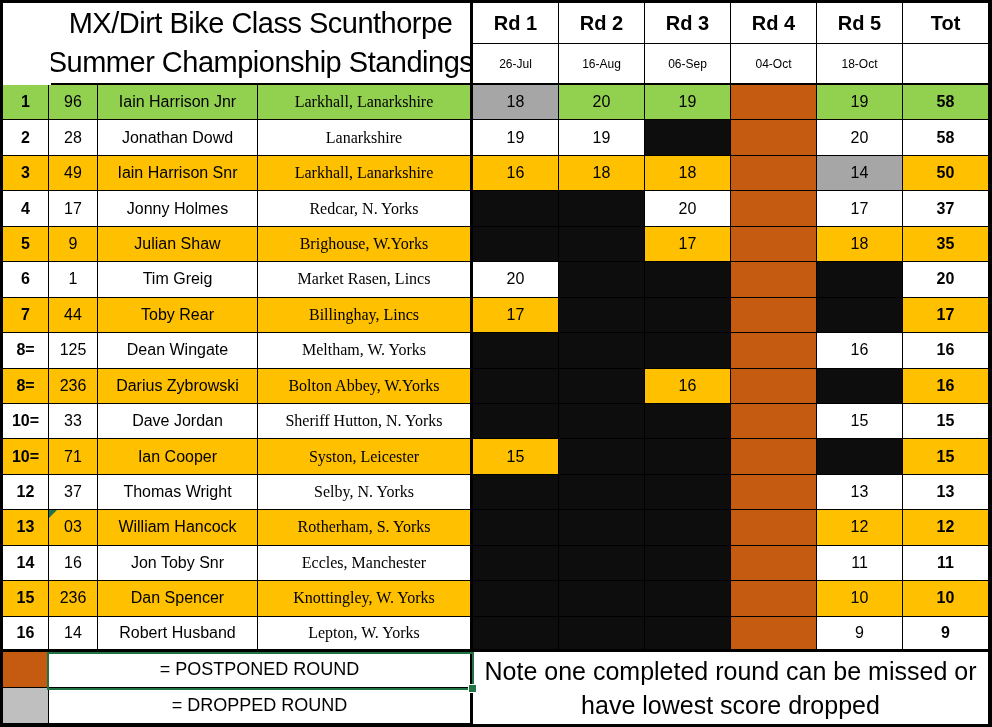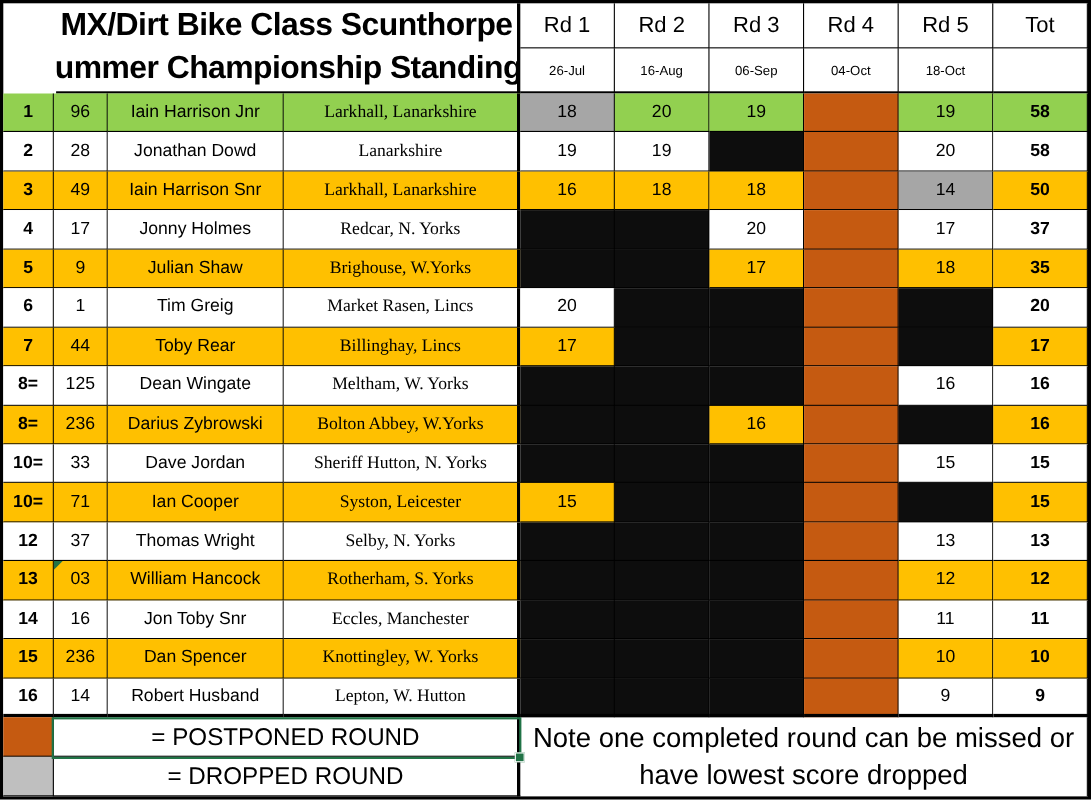--- a/index.html
+++ b/index.html
@@ -11,44 +11,44 @@
     grid-template-rows:41px 41px repeat(16,1fr) 36px 36px;
   }
   .cell{
     box-sizing:border-box;border-right:1px solid #000;border-bottom:1px solid #000;
     display:flex;align-items:center;justify-content:center;
     font-size:16px;overflow:hidden;white-space:nowrap;position:relative;
   }
   .title{
     grid-column:1/5;grid-row:1/3;border-right-width:3px;border-bottom-width:2px;
     display:flex;flex-direction:column;align-items:center;justify-content:center;
-    font-weight:bold;font-size:29px;line-height:39px;letter-spacing:-0.5px;margin-left:48px;
-  }
-  .hdr{font-weight:normal;font-size:20px;}
+    font-weight:normal;font-size:29px;line-height:39px;letter-spacing:-0.5px;margin-left:48px;
+  }
+  .hdr{font-weight:bold;font-size:20px;}
   .date{font-size:12px;border-bottom-width:2px;}
   .pos{font-weight:bold;}
   .loc{border-right-width:3px;font-family:Liberation Serif, serif;}
   .lastrow{border-bottom-width:3px;}
   .row{display:contents;}
   
   .row.t-white>.left{background:#fff;}
   .row.t-green>.left{background:#92D050;}
   .row.t-gold >.left{background:#FFC000;}
   
   .c-white {background:#fff;}
   .c-green {background:#92D050;}
   .c-gold  {background:#FFC000;}
   .c-gray  {background:#A6A6A6;}
   .c-black {background:#0D0D0D;}
   .c-orange{background:#C55A11;}
   .tot{font-weight:bold;}
   
   .swatch-orange{background:#C55A11;}
   .swatch-gray{background:#BFBFBF;}
-  .legend-text{grid-column:2/5;border-right-width:3px;font-size:22px;}
+  .legend-text{grid-column:2/5;border-right-width:3px;font-size:18px;}
   .note{
     grid-column:5/11;grid-row:19/21;
     display:flex;flex-direction:column;align-items:center;justify-content:center;
     font-size:25px;line-height:34px;border-bottom:none;
   }
   
   .selection{
     position:absolute;left:44px;top:649px;width:427px;height:38px;
     border:2px solid #217346;pointer-events:auto;z-index:5;box-sizing:border-box;
   }
@@ -263,21 +263,21 @@
     <div class="cell score c-black"></div>
     <div class="cell score c-black"></div>
     <div class="cell score c-orange"></div>
     <div class="cell score c-gold">10</div>
     <div class="cell score tot c-gold">10</div>
   </div>
   <div class="row t-white">
     <div class="cell left pos lastrow">16</div>
     <div class="cell left num lastrow">14</div>
     <div class="cell left lastrow">Robert Husband</div>
-    <div class="cell left loc lastrow">Lepton, W. Hutton</div>
+    <div class="cell left loc lastrow">Lepton, W. Yorks</div>
     <div class="cell score lastrow c-black"></div>
     <div class="cell score lastrow c-black"></div>
     <div class="cell score lastrow c-black"></div>
     <div class="cell score lastrow c-orange"></div>
     <div class="cell score lastrow c-white">9</div>
     <div class="cell score tot lastrow c-white">9</div>
   </div>
 
   <div class="cell swatch-orange" style="grid-row:19;grid-column:1"></div>
   <div class="cell legend-text" style="grid-row:19">= POSTPONED ROUND</div>

